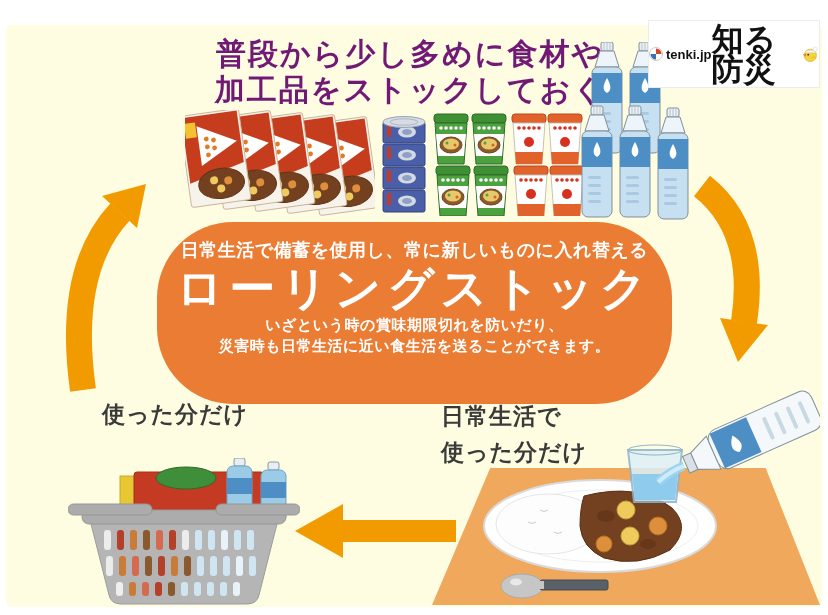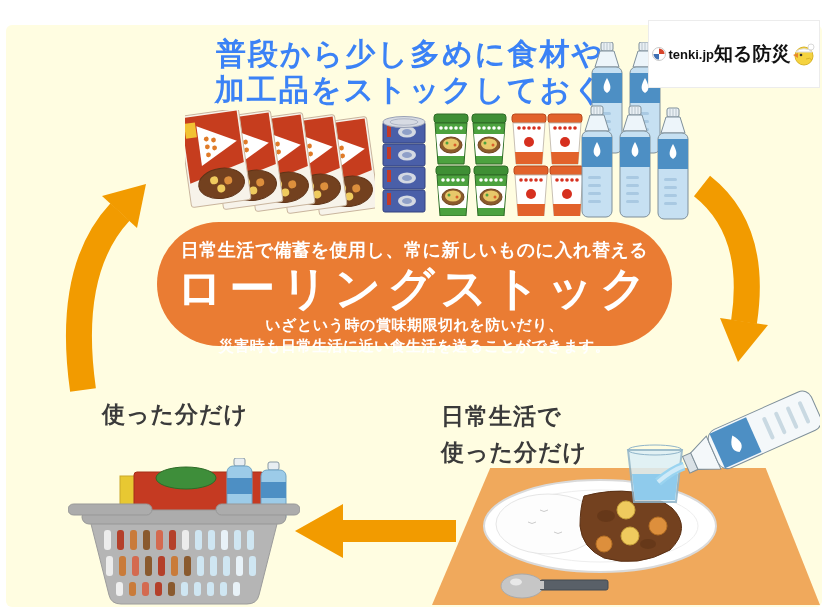--- a/index.html
+++ b/index.html
@@ -1,26 +1,26 @@
 <!DOCTYPE html>
 <html><head>
 <meta charset="utf-8">
 <style>
   html,body{margin:0;padding:0;}
   .canvas{position:relative;width:828px;height:615px;background:#ffffff;overflow:hidden;
           font-family:"Liberation Sans","DejaVu Sans",sans-serif;}
   .abs{position:absolute;}
   .bg{left:6px;top:25px;width:816px;height:582px;background:#FFFDE1;border-radius:6px;}
   .top-heading{left:195px;top:36px;width:430px;text-align:center;font-size:30px;font-weight:bold;
-               color:#3b82f6;line-height:36px;letter-spacing:2px;}
+               color:#701a75;line-height:36px;letter-spacing:2px;}
   .logo{left:648px;top:20px;width:170px;height:66px;background:#ffffff;border:1px solid #ececec;
         display:flex;flex-direction:row;align-items:center;justify-content:center;}
   .logo-row1{display:flex;align-items:center;gap:3px;font-size:13px;font-weight:bold;color:#111;}
-  .logo-row2{display:flex;align-items:center;gap:2px;font-size:19px;font-weight:bold;color:#111;line-height:30px;justify-content:space-between;}
-  .badge{left:157px;top:222px;width:515px;height:124px;background:#EA7C33;border-radius:76px;
+  .logo-row2{display:flex;align-items:center;gap:2px;font-size:32px;font-weight:bold;color:#111;line-height:30px;justify-content:space-between;}
+  .badge{left:157px;top:222px;width:515px;height:182px;background:#EA7C33;border-radius:76px;
          color:#ffffff;text-align:center;}
   .badge-tagline{margin-top:16px;font-size:18px;font-weight:bold;letter-spacing:0.5px;}
   .badge-title{font-size:46px;font-weight:bold;letter-spacing:6px;line-height:52px;}
   .badge-sub{font-size:15px;font-weight:bold;line-height:21px;letter-spacing:0.5px;}
   .step-label{font-weight:bold;color:#3a3a3a;font-size:23px;line-height:36px;letter-spacing:1px;}
   .label-restock{left:102px;top:396px;}
   .label-use{left:441px;top:398px;}
   .placemat{left:432px;top:468px;width:388px;height:137px;background:#F0A95C;
             clip-path:polygon(15% 0,86% 0,100% 100%,0 100%);}
 </style>

